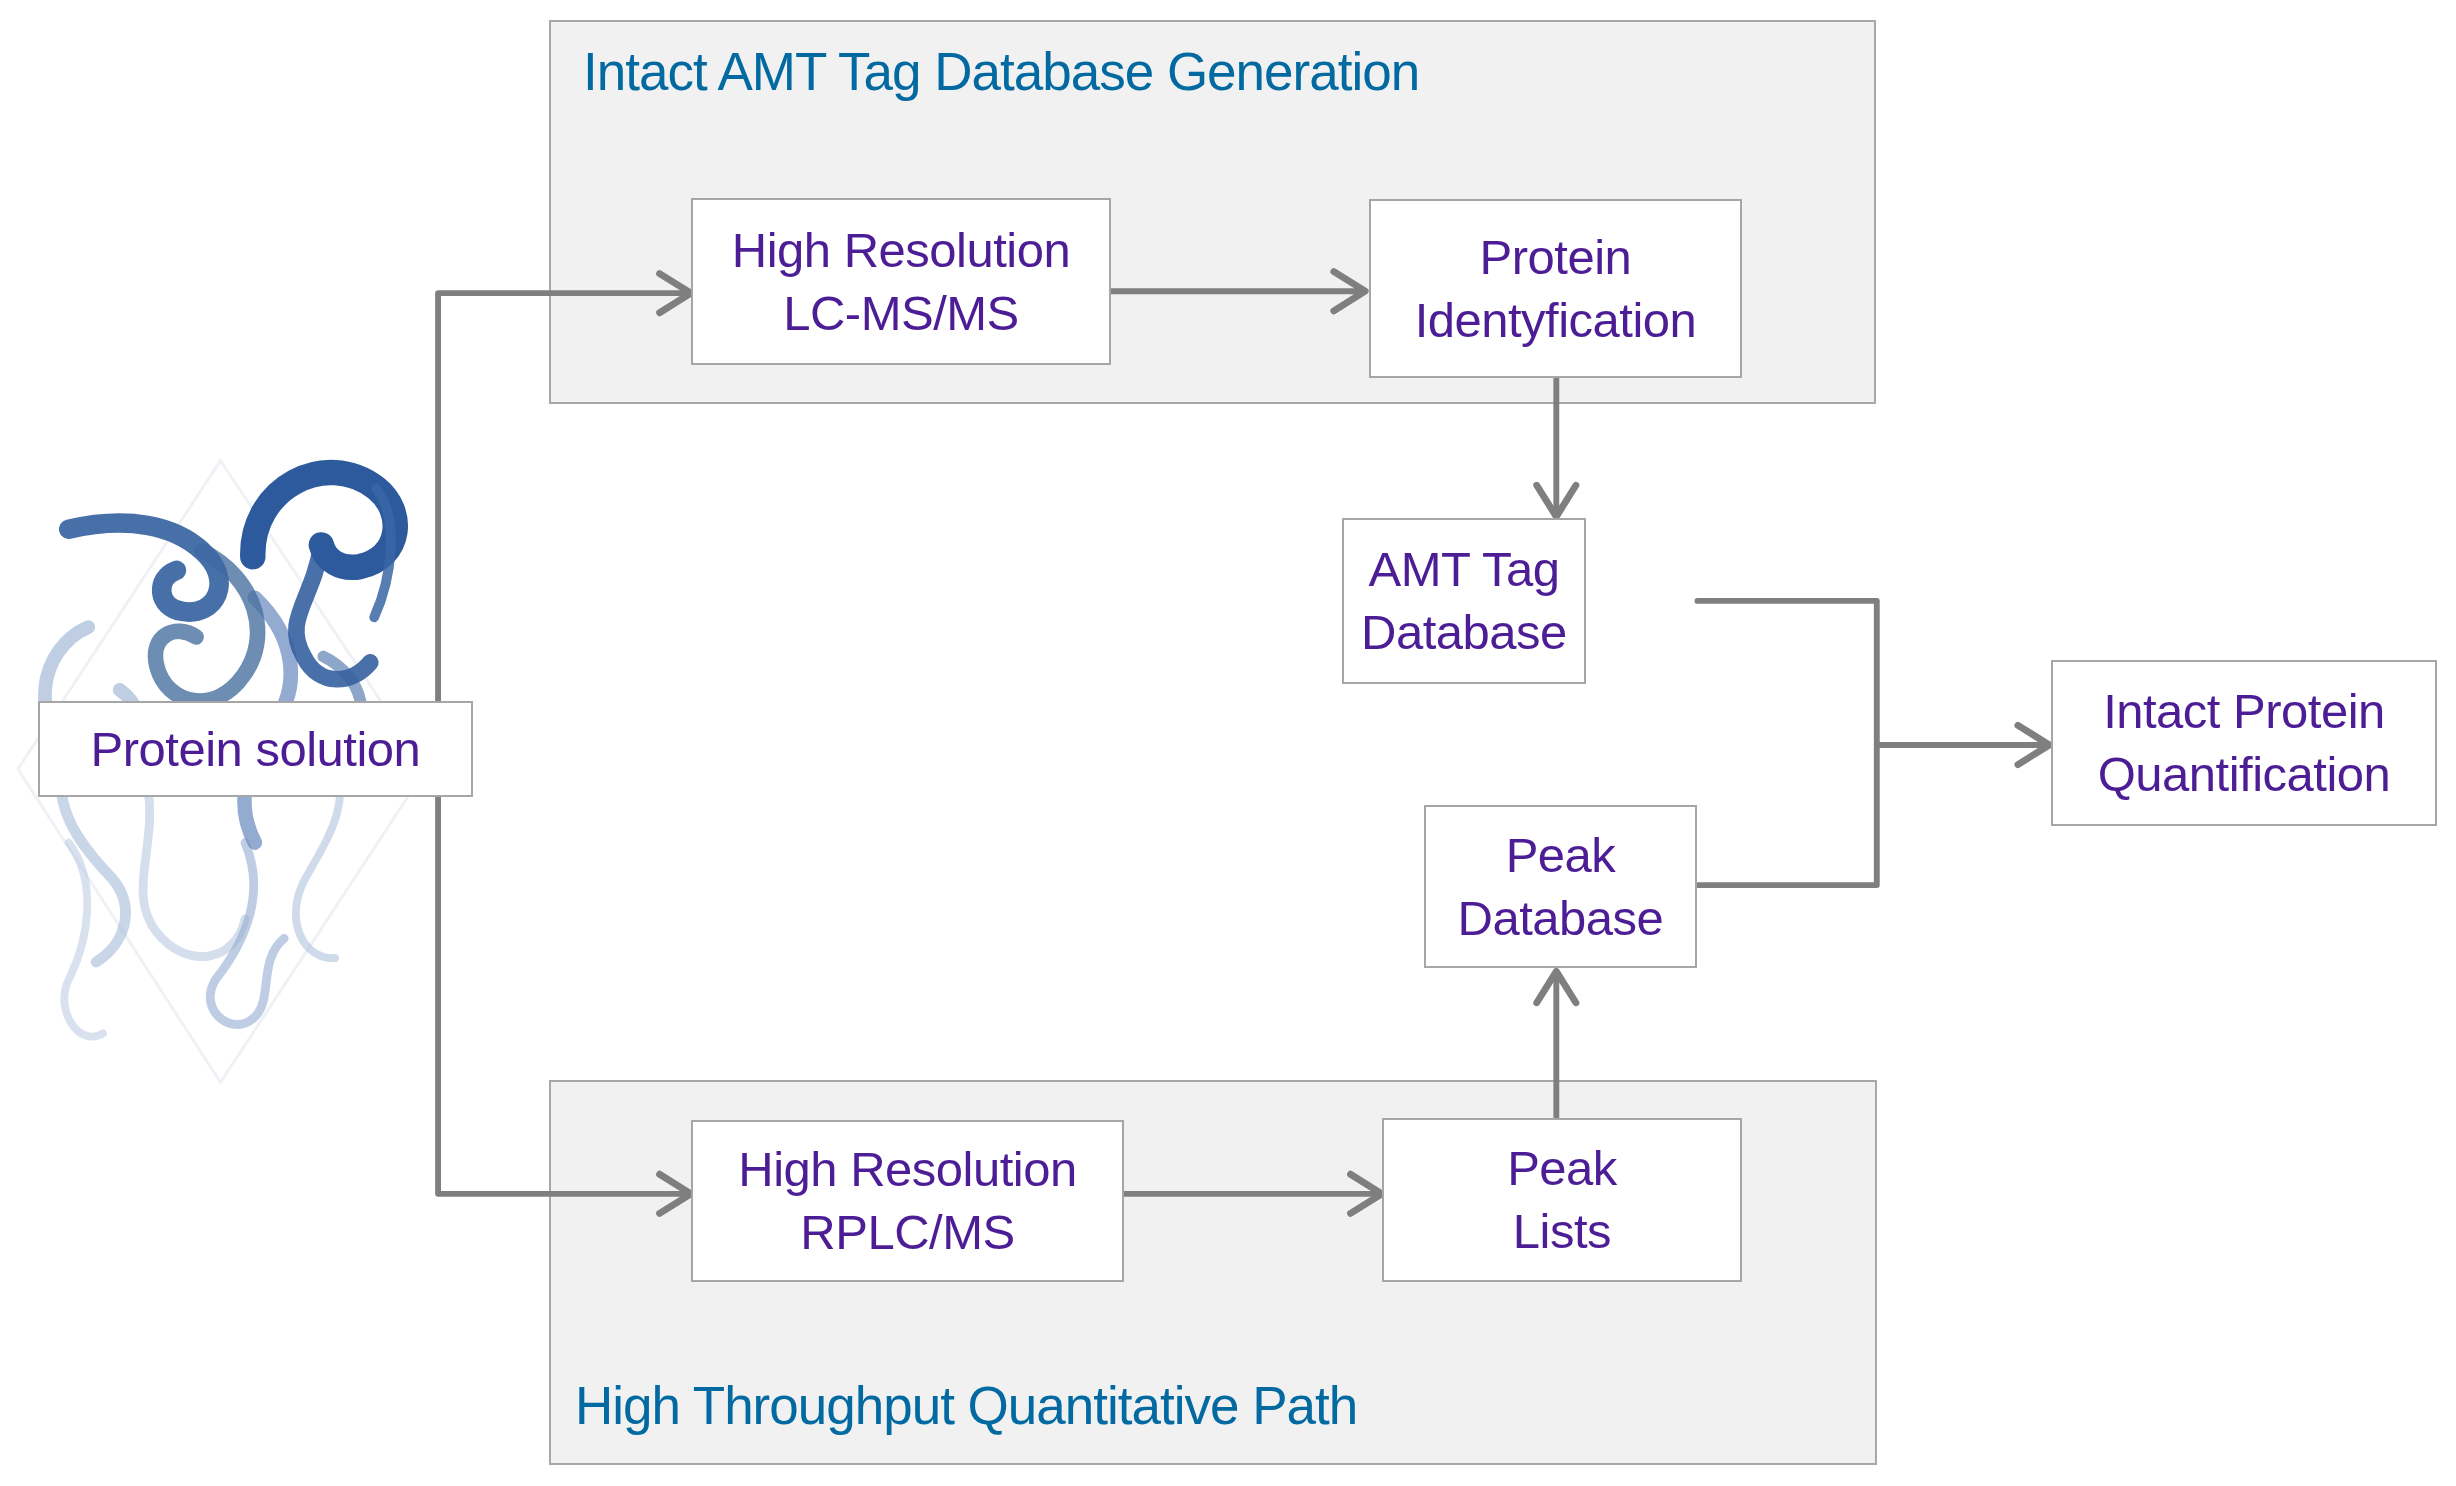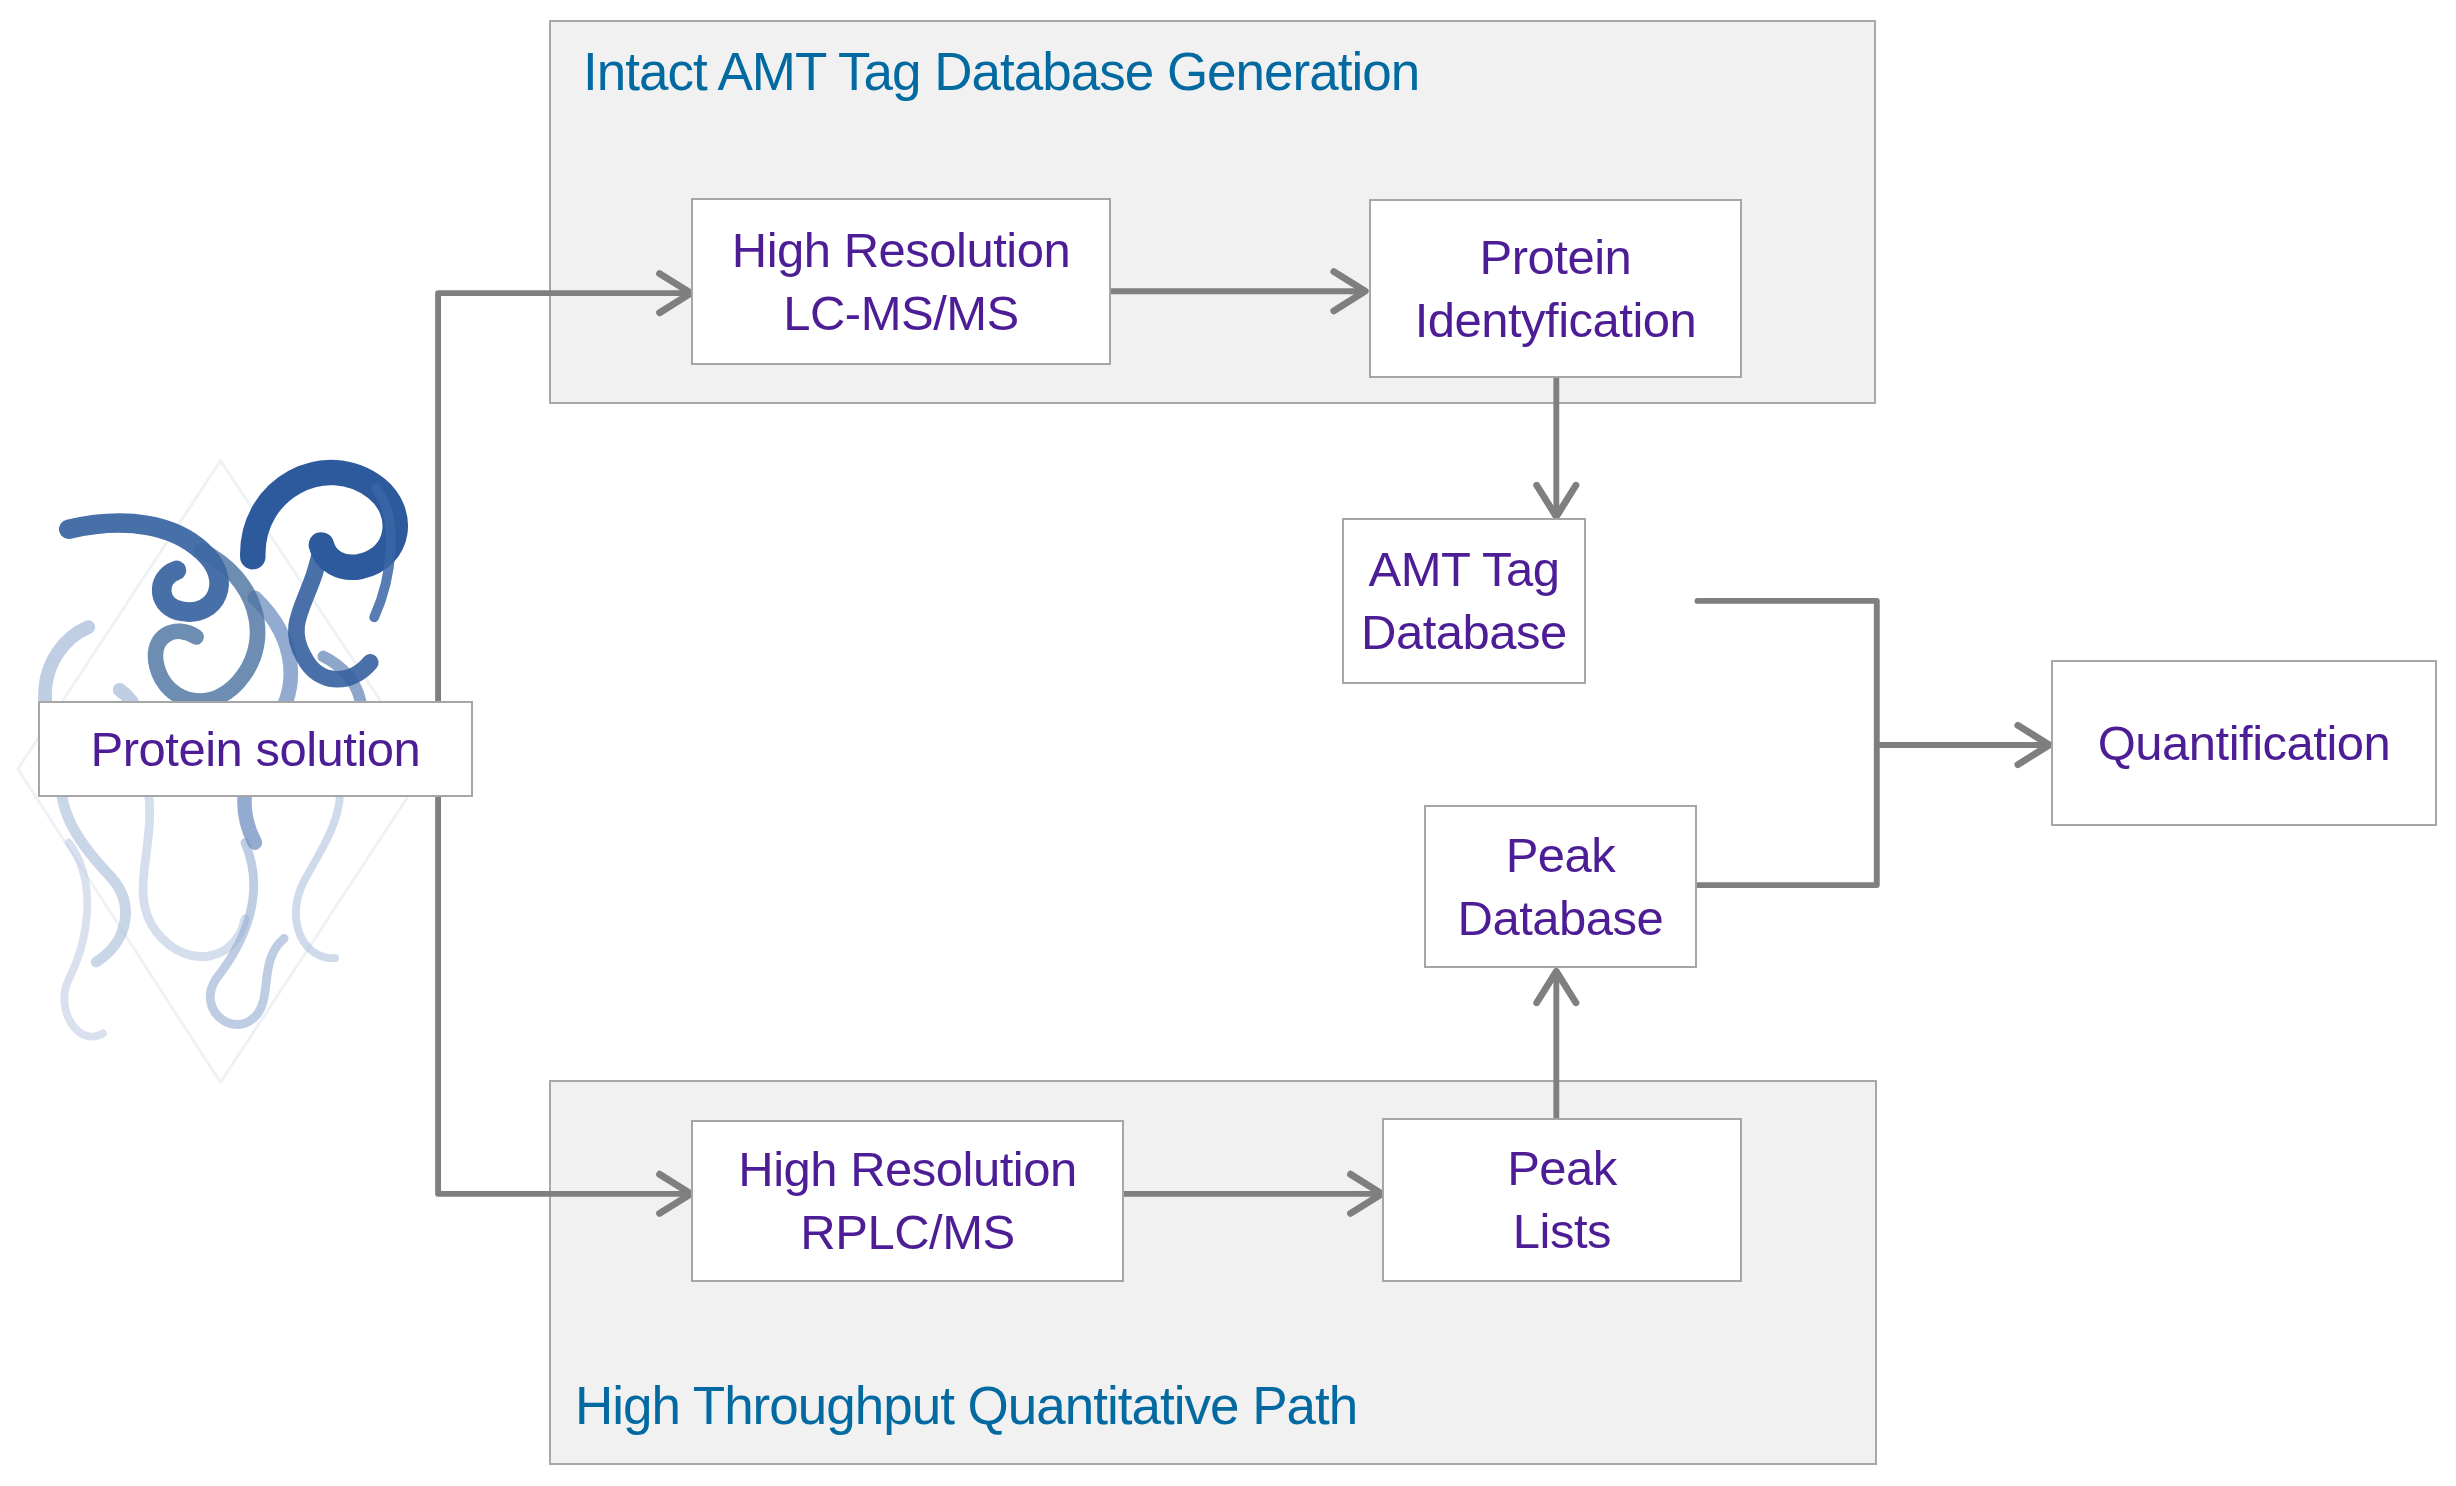--- a/index.html
+++ b/index.html
@@ -132,17 +132,18 @@
     <span>Peak</span>
     <span>Lists</span>
   </div>
 
   <div class="node" style="left:691px;top:1120px;width:433px;height:162px;">
     <span>High Resolution</span>
     <span>RPLC/MS</span>
   </div>
 
   <div class="node" style="left:2051px;top:660px;width:386px;height:166px;">
+    <span>Intact Protein</span>
     <span>Quantification</span>
   </div>
 
 </div>
 
 
 </body></html>

